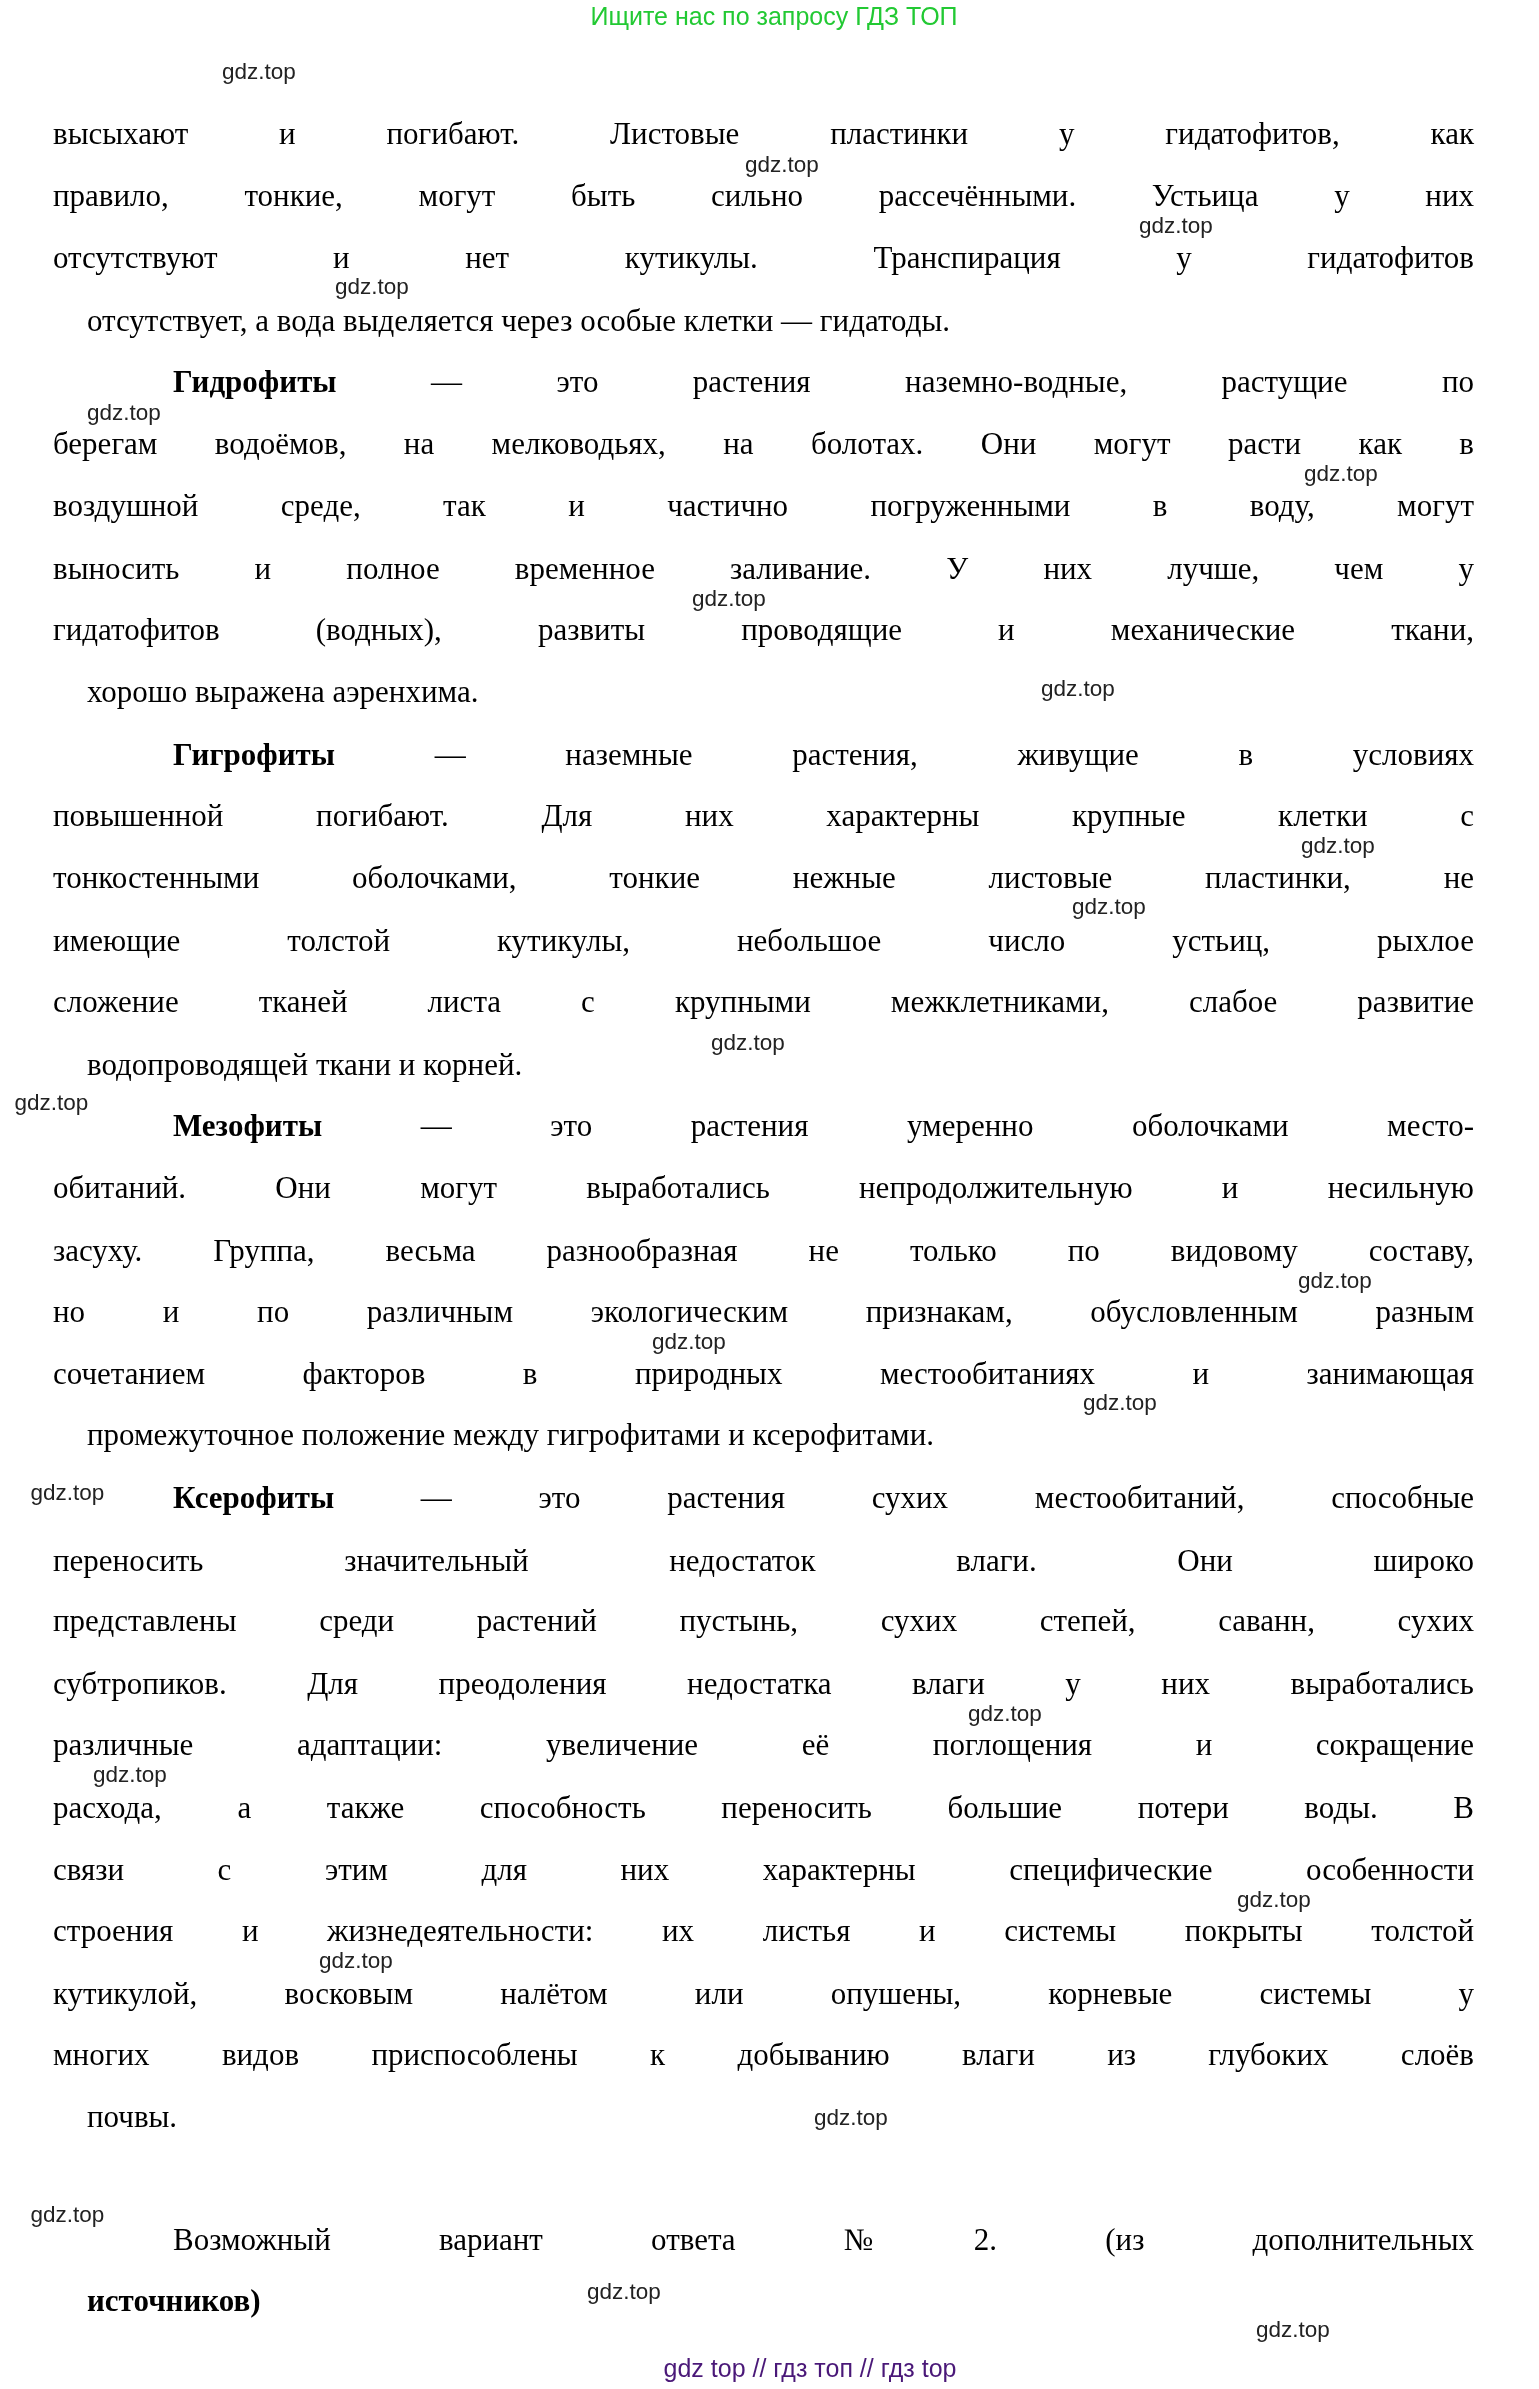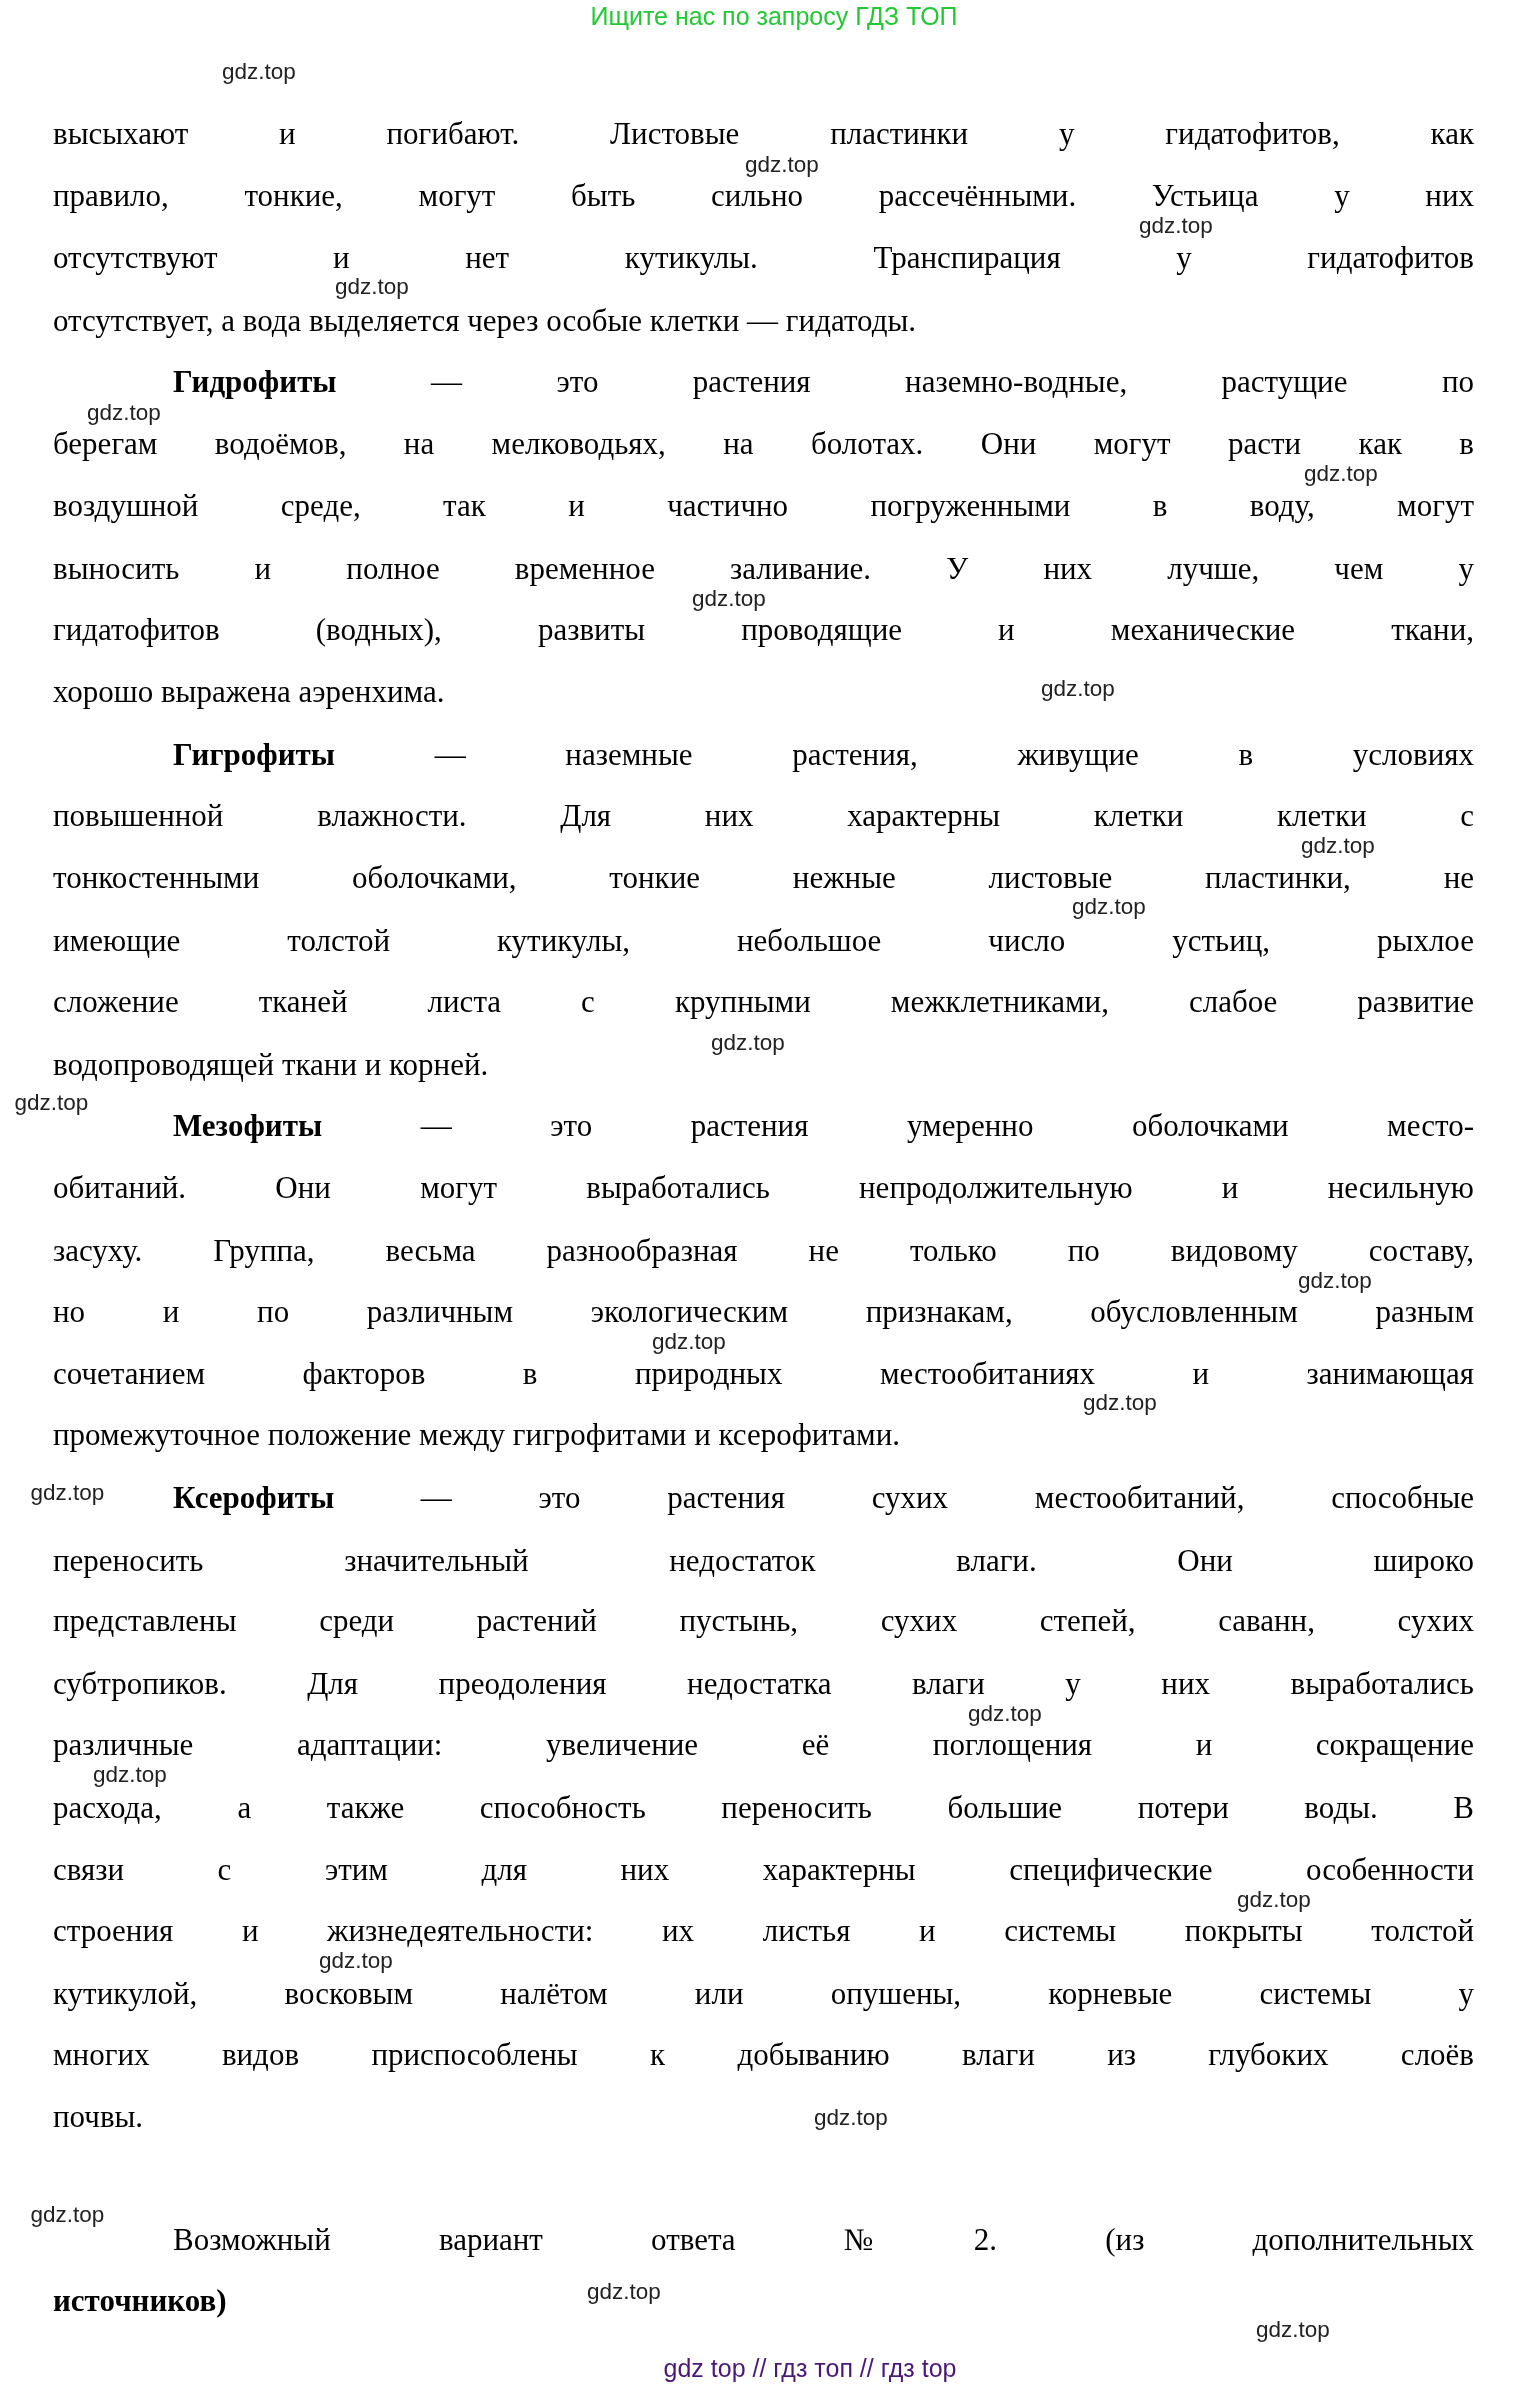--- a/index.html
+++ b/index.html
@@ -4,21 +4,21 @@
 <style>
   html, body { margin:0; padding:0; background:#ffffff; }
   body { width:1540px; height:2389px; position:relative; overflow:hidden; }
   .top-banner { position:absolute; left:4px; width:1540px; top:0; height:32px; text-align:center;
     font-family:"Liberation Sans", sans-serif; font-size:25px; line-height:32px; }
   .footer { position:absolute; left:0; width:1540px; top:2351px; height:34px; text-align:center;
     font-family:"Liberation Sans", sans-serif; font-size:25px; line-height:34px;padding-left:40px; }
   .line { position:absolute; left:53px; width:1421px; height:56px;
     font-family:"Liberation Serif", serif; font-size:31px; line-height:56px; color:#000;
     text-align:justify; text-align-last:justify; white-space:nowrap; overflow:visible; }
-  .line.last { text-align-last:left; }
+  .line.last { text-align-last:left;margin-left:34px; }
   .line.indent { left:173px; width:1301px; }
   .line b { font-weight:bold; }
   .wm { position:absolute; font-family:"Liberation Sans", sans-serif; font-size:22.5px; color:#222;
     line-height:26px; white-space:nowrap; }
 </style>
 </head>
 <body>
 
 <div class="top-banner" style="color:#22c933">Ищите нас по запросу ГДЗ ТОП</div>
 
@@ -28,21 +28,21 @@
 <div class="line last" style="top:293px">отсутствует, а вода выделяется через особые клетки — гидатоды.</div>
 
 <div class="line indent" style="top:354px"><b>Гидрофиты</b><span> — это растения наземно-водные, растущие по</span></div>
 <div class="line" style="top:416px">берегам водоёмов, на мелководьях, на болотах. Они могут расти как в</div>
 <div class="line" style="top:478px">воздушной среде, так и частично погруженными в воду, могут</div>
 <div class="line" style="top:541px">выносить и полное временное заливание. У них лучше, чем у</div>
 <div class="line" style="top:602px">гидатофитов (водных), развиты проводящие и механические ткани,</div>
 <div class="line last" style="top:664px">хорошо выражена аэренхима.</div>
 
 <div class="line indent" style="top:727px"><b>Гигрофиты</b><span> — наземные растения, живущие в условиях</span></div>
-<div class="line" style="top:788px">повышенной влажности. Для них характерны клетки клетки с</div>
+<div class="line" style="top:788px">повышенной погибают. Для них характерны крупные клетки с</div>
 <div class="line" style="top:850px">тонкостенными оболочками, тонкие нежные листовые пластинки, не</div>
 <div class="line" style="top:913px">имеющие толстой кутикулы, небольшое число устьиц, рыхлое</div>
 <div class="line" style="top:974px">сложение тканей листа с крупными межклетниками, слабое развитие</div>
 <div class="line last" style="top:1037px">водопроводящей ткани и корней.</div>
 
 <div class="line indent" style="top:1098px"><b>Мезофиты</b><span> — это растения умеренно оболочками место-</span></div>
 <div class="line" style="top:1160px">обитаний. Они могут выработались непродолжительную и несильную</div>
 <div class="line" style="top:1223px">засуху. Группа, весьма разнообразная не только по видовому составу,</div>
 <div class="line" style="top:1284px">но и по различным экологическим признакам, обусловленным разным</div>
 <div class="line" style="top:1346px">сочетанием факторов в природных местообитаниях и занимающая</div>

